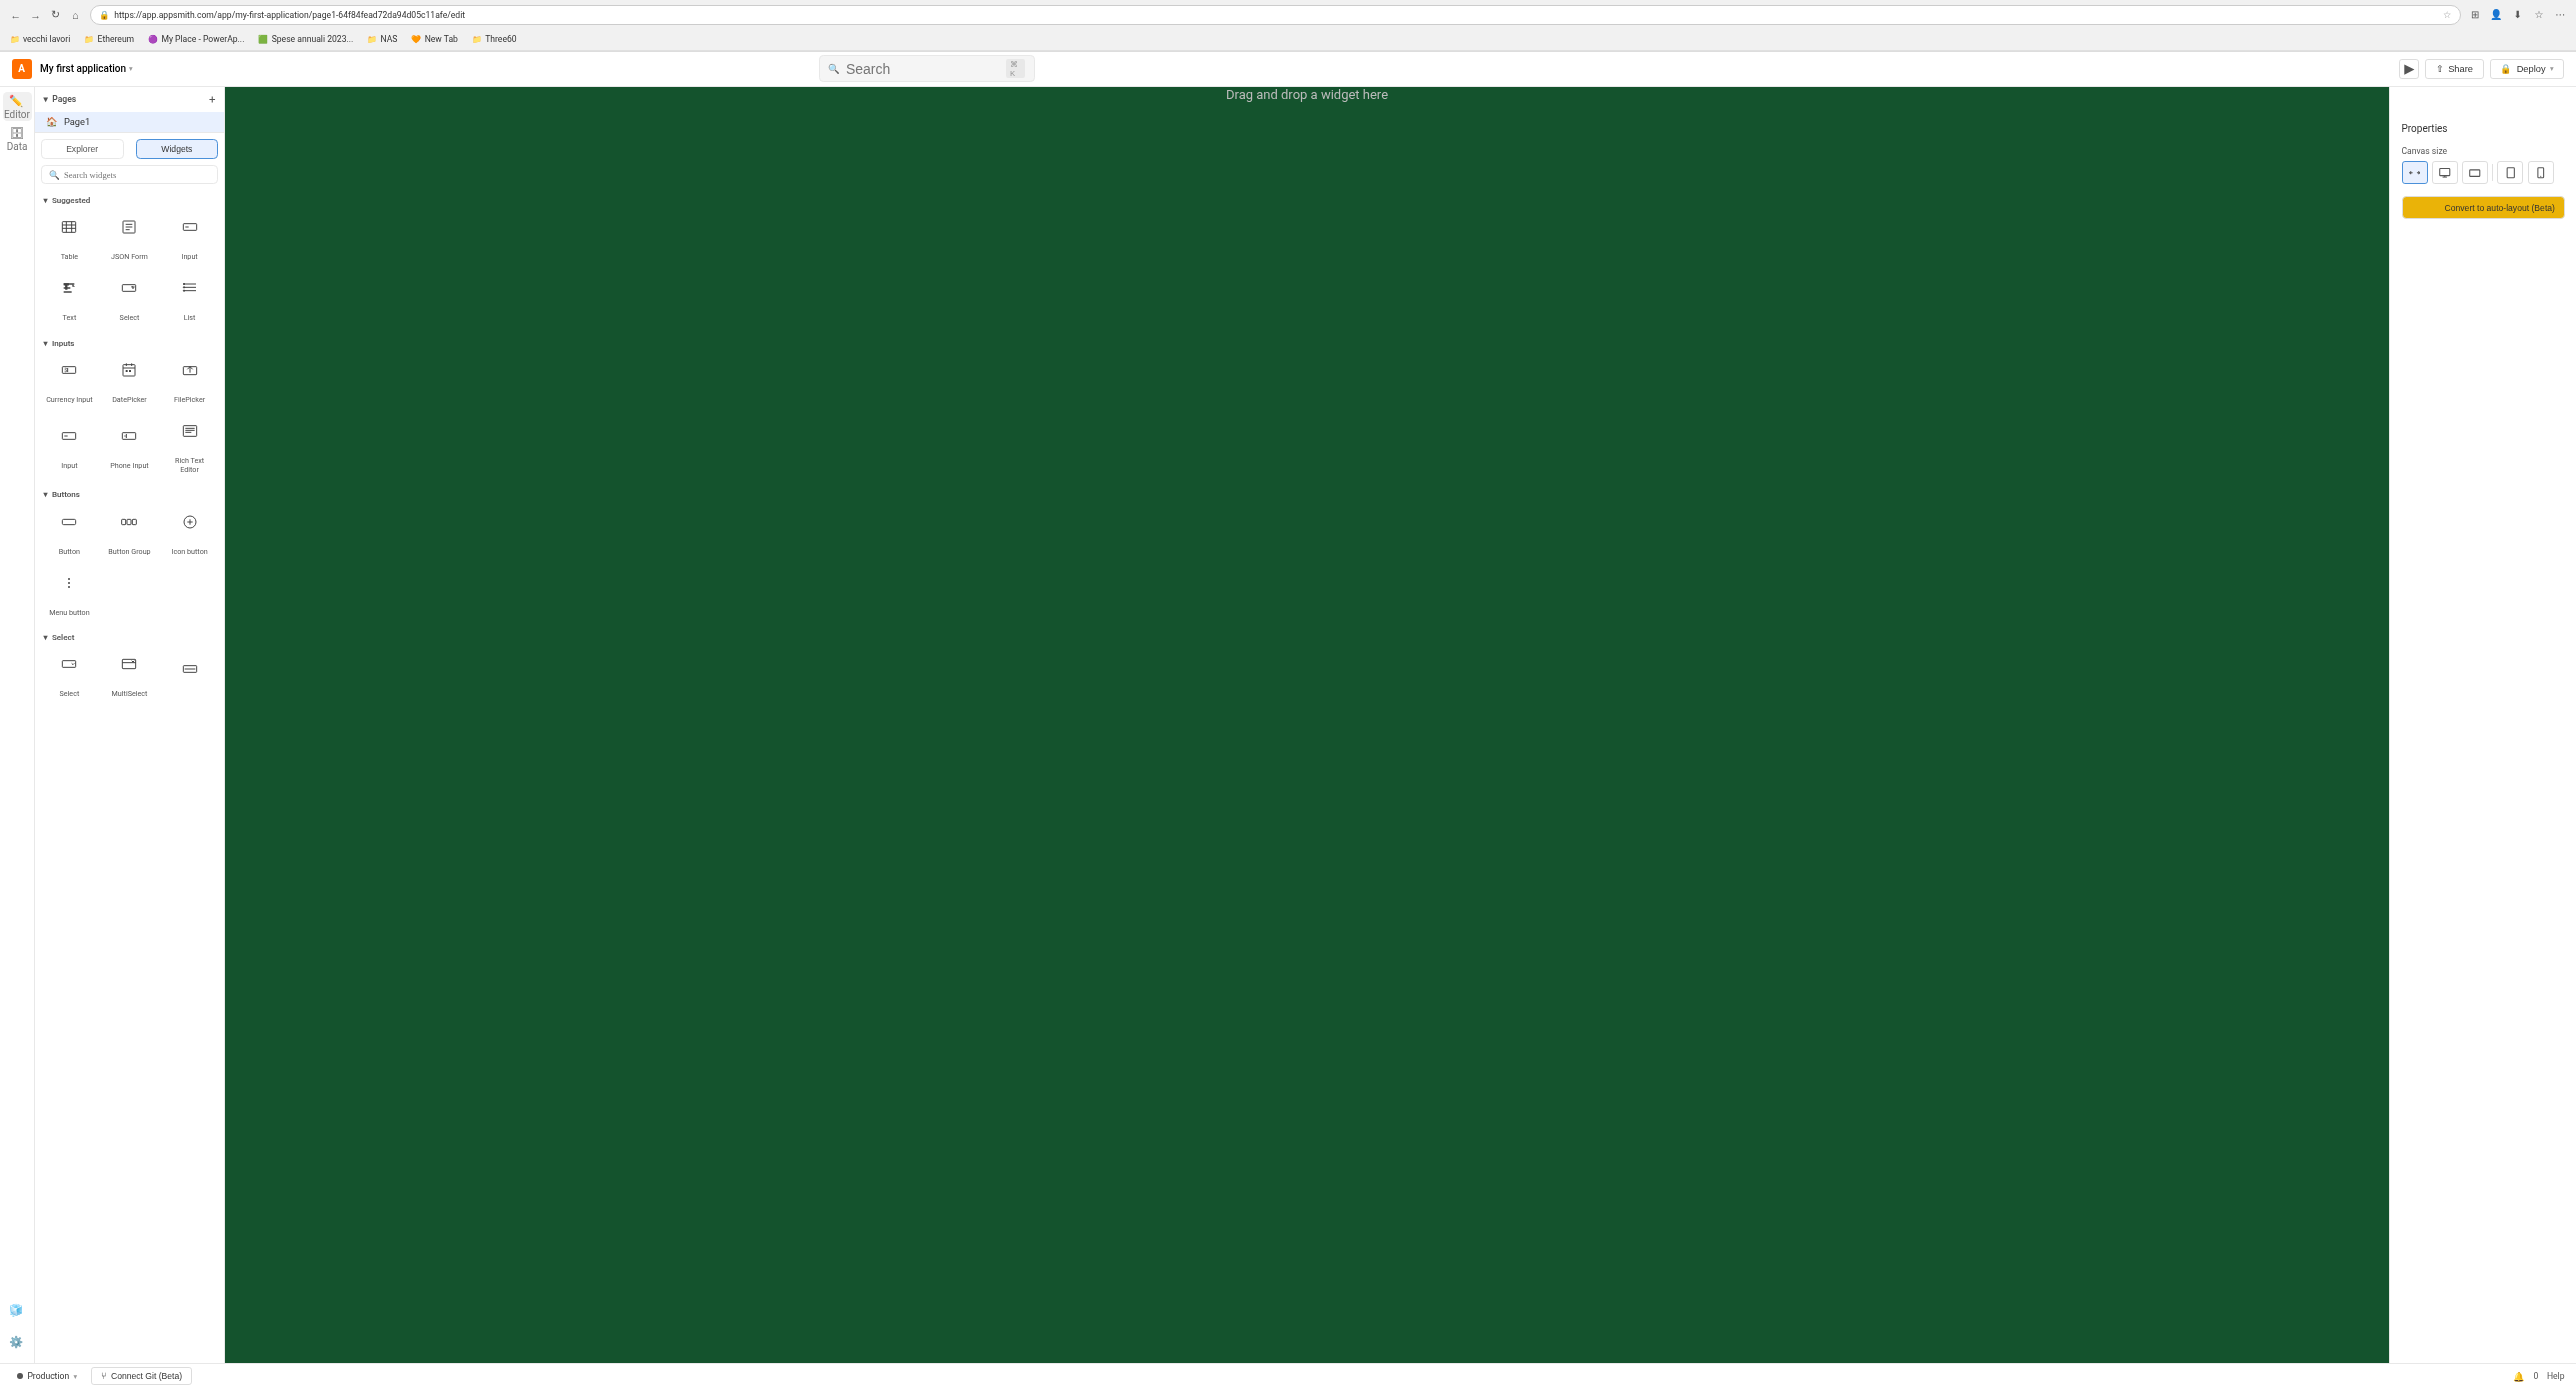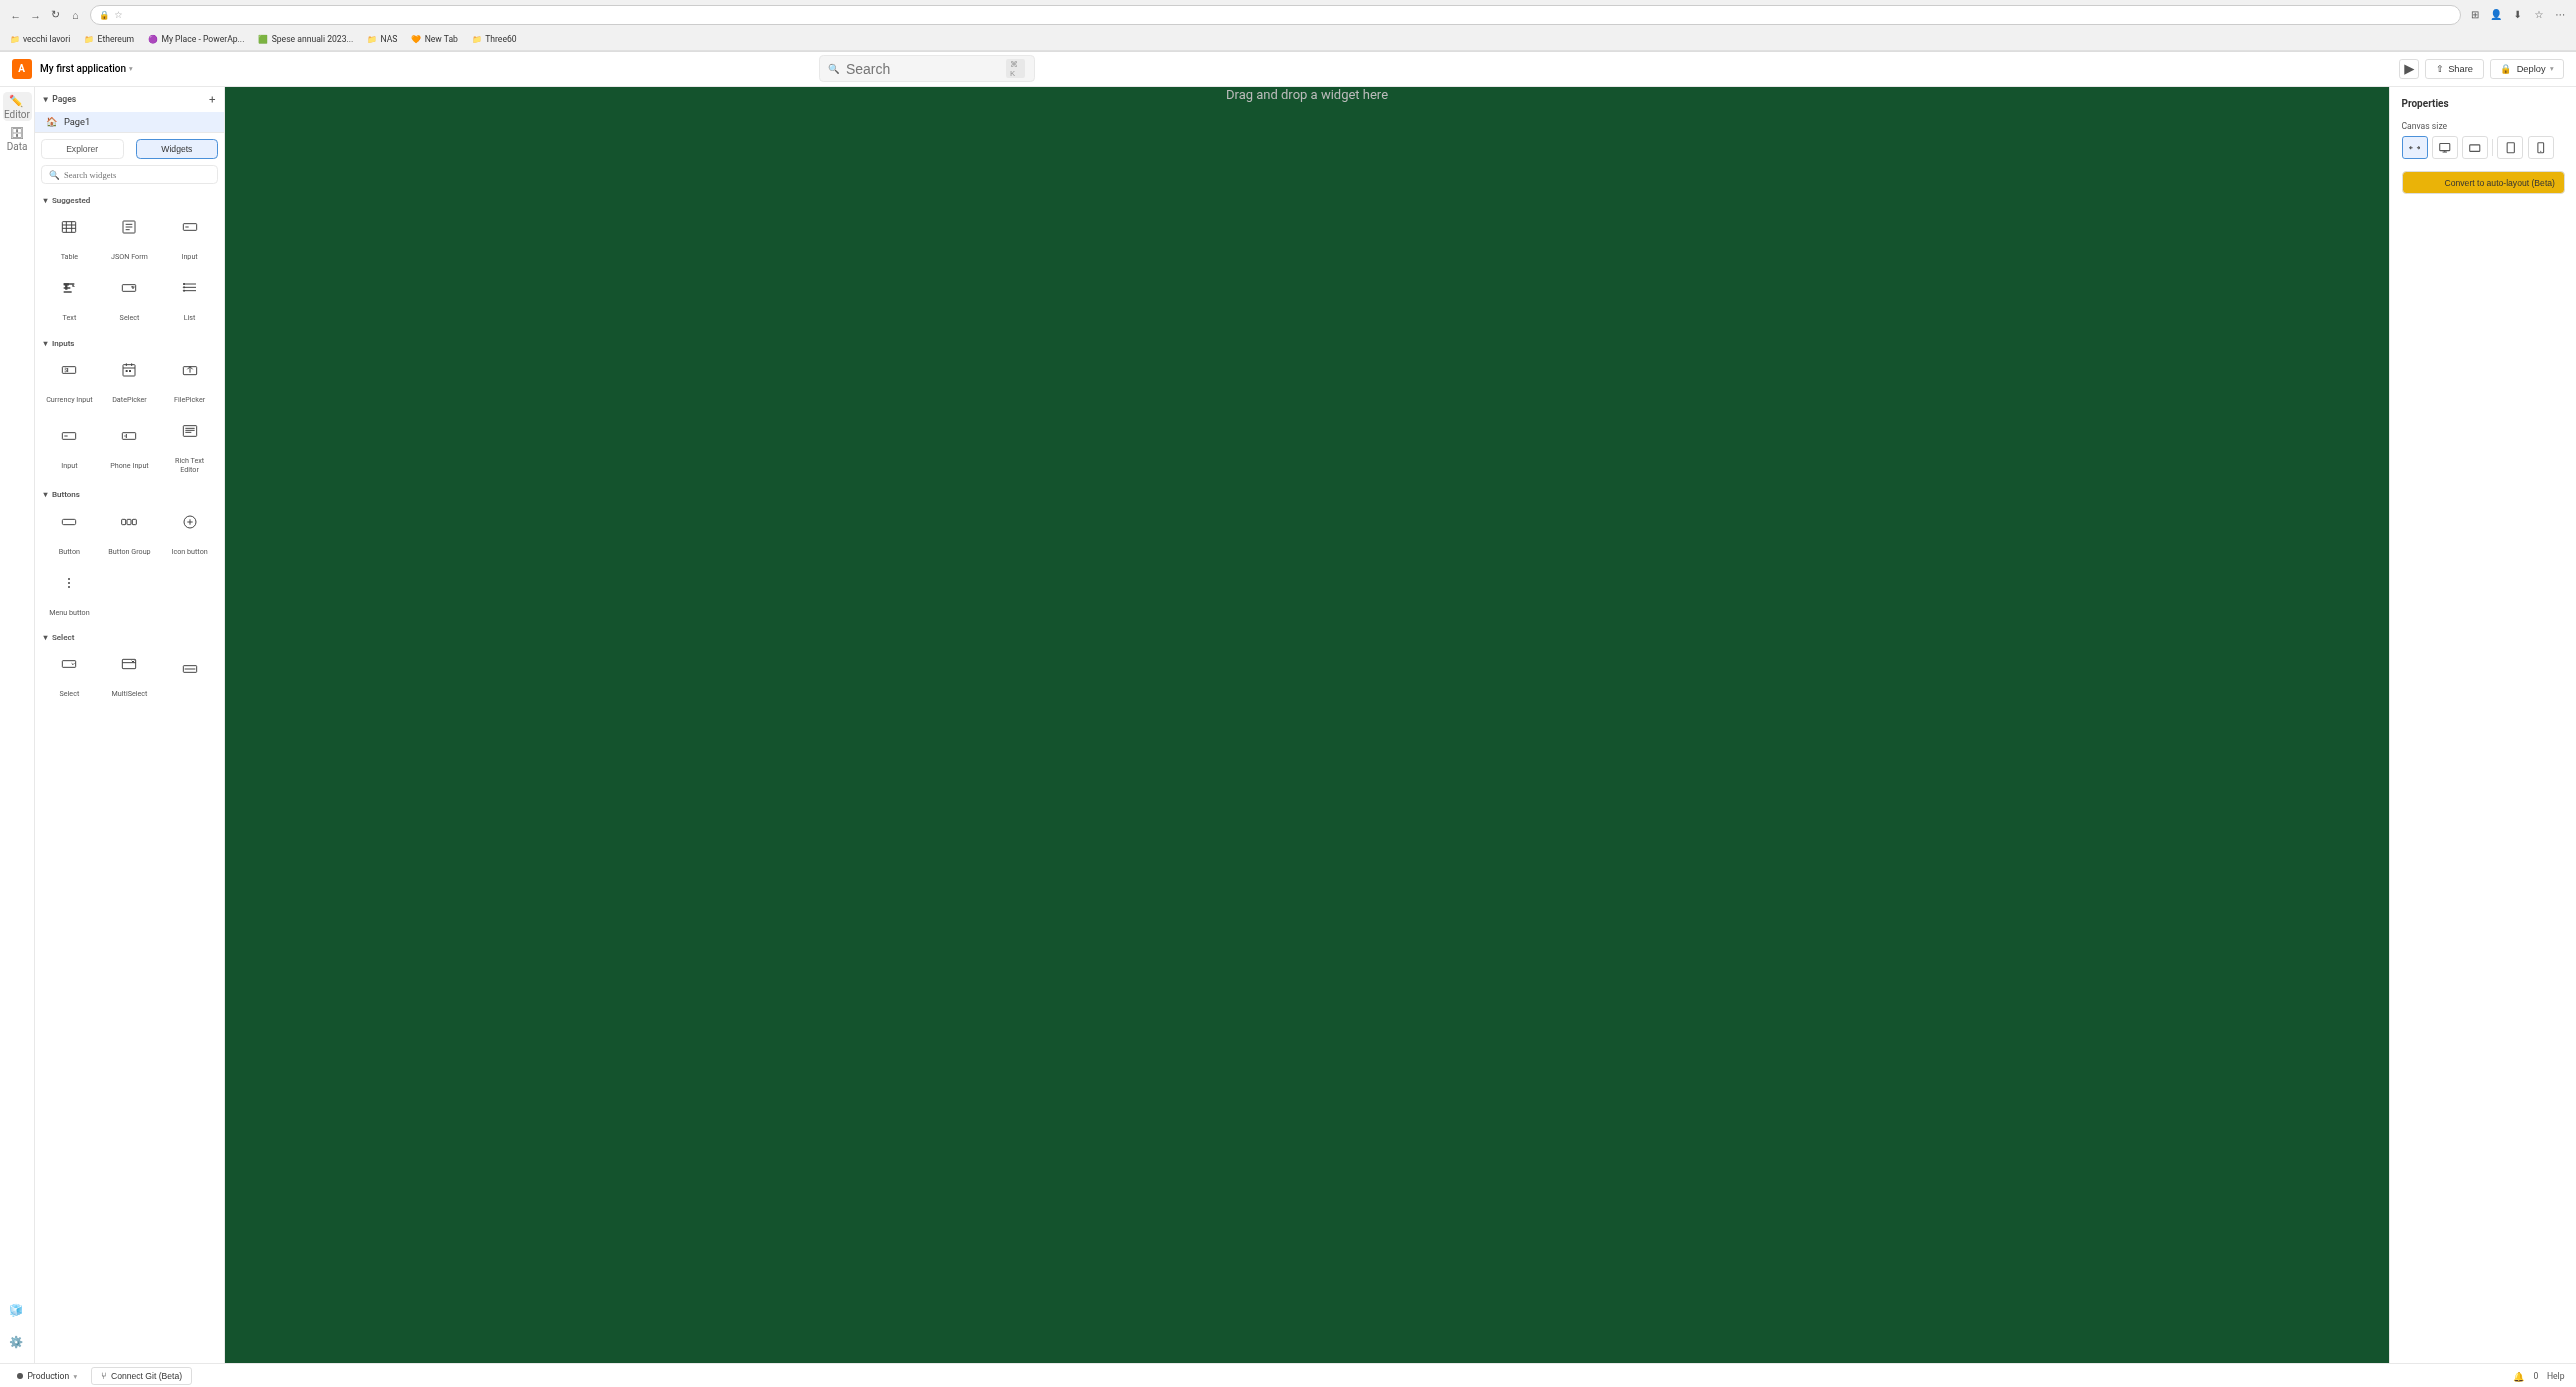--- a/index.html
+++ b/index.html
@@ -73,21 +73,21 @@
     .widget-icon { font-size: 14.4px; color: #444; display: flex; align-items: center; justify-content: center; width: 26px; height: 20px; }
     .widget-icon svg { width: 16px; height: 16px; }
     .widget-label { font-size: 7.2px; color: #555; text-align: center; line-height: 1.2; }
 
     
     .canvas-area { flex: 1; background: #14532d; display: flex; align-items: flex-start; justify-content: center; position: relative; overflow: hidden; }
     .drop-hint { color: #bbb; font-size: 13px; font-weight: 400; }
 
     
     .right-panel { width: 187px; border-left: 0.7px solid #e8e8e8; background: #fff; padding: 11.5px; display: flex; flex-direction: column; gap: 11.5px; }
-    .panel-title { font-size: 10px; font-weight: 700; color: #333; }
+    .panel-title { font-size: 10px; font-weight: 400; color: #333; margin-top: 25px; }
     .canvas-size-label { font-size: 8.6px; color: #555; margin-bottom: 5.8px; }
     .canvas-size-options { display: flex; gap: 4.3px; align-items: center; flex-wrap: wrap; }
     .canvas-size-btn { width: 26px; height: 23px; border: 0.7px solid #ddd; border-radius: 2.9px; background: #fff; cursor: pointer; display: flex; align-items: center; justify-content: center; color: #555; font-size: 10px; }
     .canvas-size-btn.active { border-color: #4a90d9; background: #e8f0fe; }
     .canvas-divider { width: 0.7px; height: 17px; background: #e0e0e0; }
     .convert-btn { width: 100%; padding: 5.8px 8.6px; border: 0.7px solid #ddd; border-radius: 4.3px; background: #eab308; cursor: pointer; font-size: 8.6px; color: #333; text-align: right; }
 
     
     .bottom-bar { display: flex; align-items: center; padding: 0 11.5px; height: 26px; border-top: 0.7px solid #e8e8e8; background: #fff; gap: 8.6px; }
     .env-selector { display: flex; align-items: center; gap: 4.3px; font-size: 8.6px; color: #333; cursor: pointer; padding: 2.9px 5.8px; border-radius: 2.9px; }
@@ -100,20 +100,21 @@
 <div class="browser-chrome">
   <div class="browser-toolbar">
     <div class="nav-buttons">
       <button class="nav-btn">←</button>
       <button class="nav-btn">→</button>
       <button class="nav-btn">↻</button>
       <button class="nav-btn">⌂</button>
     </div>
     <div class="address-bar">
       <span style="color:#555;font-size:8.6px;">🔒</span>
+      <span class="url">https://app.appsmith.com/app/my-first-application/page1-64f84fead72da94d05c11afe/edit</span>
       <span style="color:#999;font-size:9.3px;">☆</span>
     </div>
     <div class="browser-actions">
       <button class="browser-action-btn">⊞</button>
       <button class="browser-action-btn">👤</button>
       <button class="browser-action-btn">⬇</button>
       <button class="browser-action-btn">☆</button>
       <button class="browser-action-btn">⋯</button>
     </div>
   </div>

